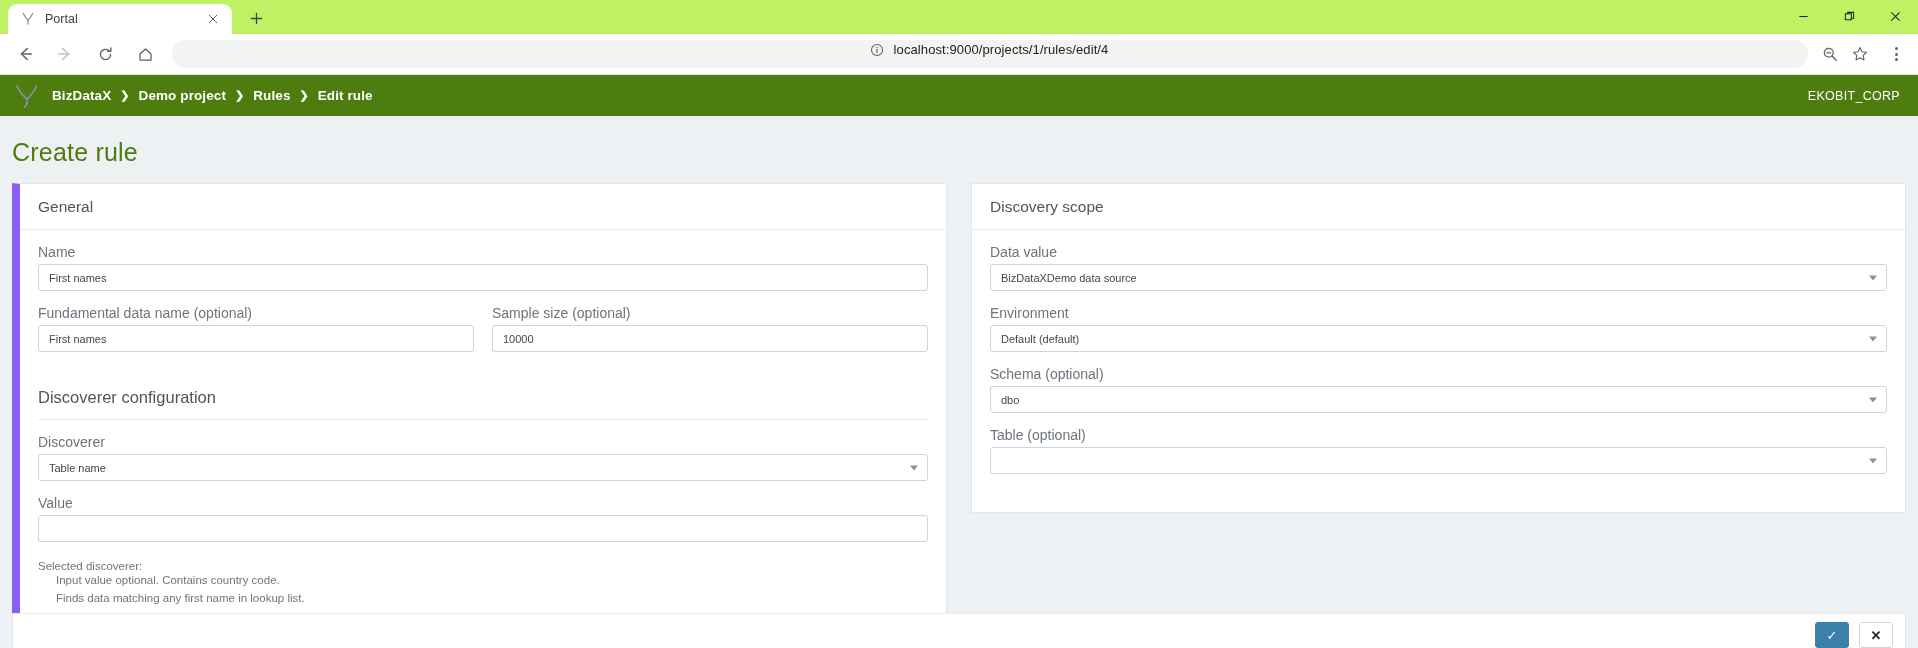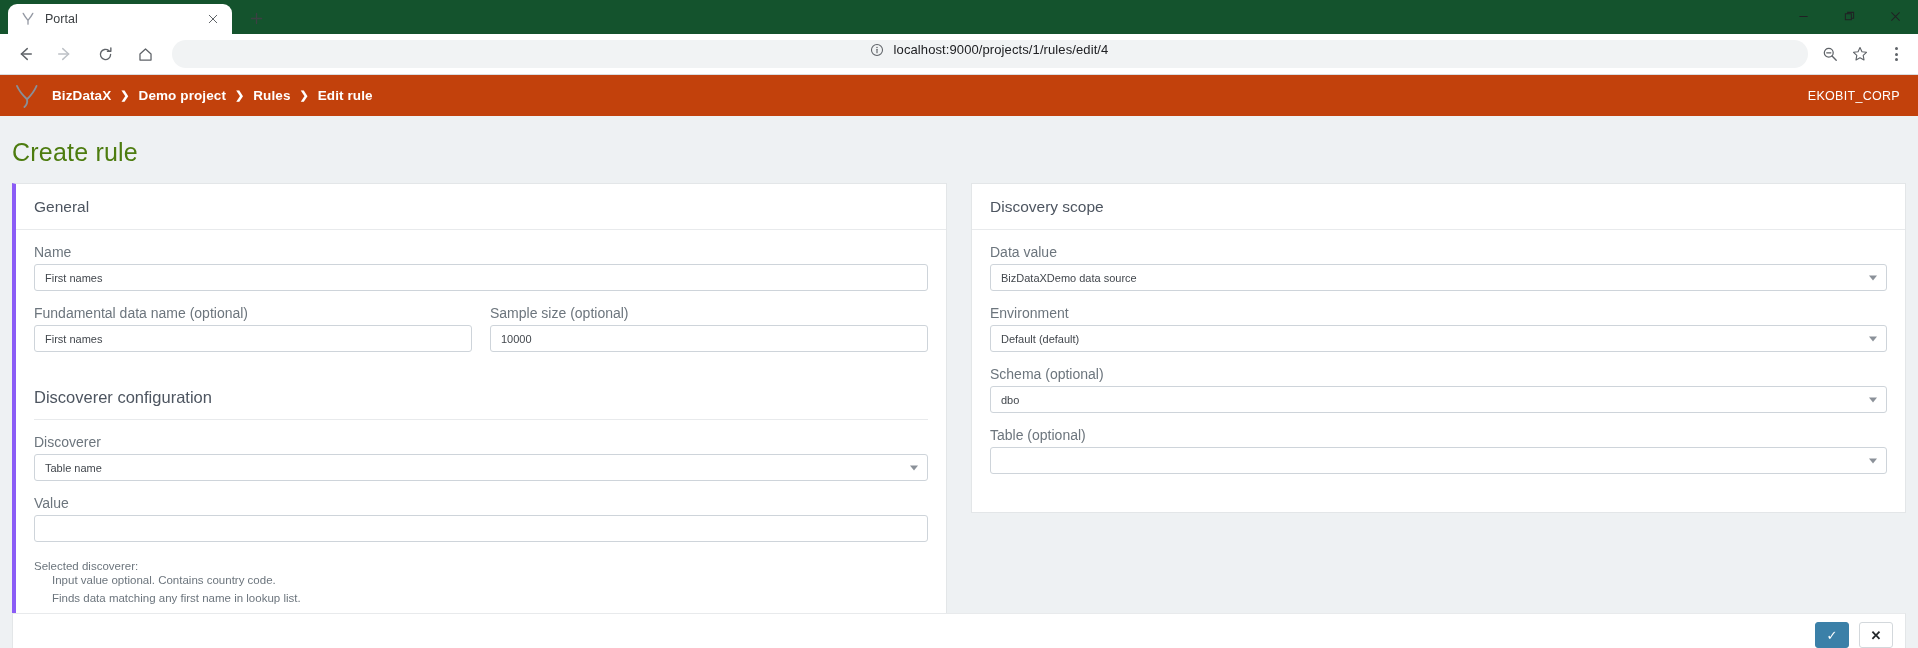--- a/index.html
+++ b/index.html
@@ -4,21 +4,21 @@
 <style>
   * { box-sizing: border-box; margin: 0; padding: 0; }
   html, body {
     width: 1918px; height: 648px;
     font-family: "Liberation Sans", sans-serif;
     background: #ffffff;
     overflow: hidden;
   }
 
   
-  .browser-chrome { width: 100%; background: #14532d; }
+  .browser-chrome { width: 100%; background: #bef264; }
   .tabstrip {
     height: 34px; display: flex; align-items: flex-end;
     padding-left: 8px; position: relative;
   }
   .tab {
     width: 224px; height: 30px; background: #ffffff;
     border-radius: 9px 9px 0 0;
     display: flex; align-items: center; gap: 9px;
     padding: 0 10px 0 12px; position: relative;
   }
@@ -70,21 +70,21 @@
   .kebab {
     width: 28px; height: 28px; margin-left: 6px;
     display: flex; flex-direction: column; align-items: center;
     justify-content: center; gap: 2.5px;
   }
   .kebab i { width: 3px; height: 3px; border-radius: 50%; background: #5f6368; display: block; }
   .chrome-bottom-line { height: 1px; background: #dadce0; }
 
   
   .app-header {
-    height: 41px; background: #c2410c;
+    height: 41px; background: #4d7c0f;
     display: flex; align-items: center;
     padding: 0 18px 0 10px;
   }
   .logo { width: 34px; height: 30px; flex: 0 0 34px; margin-right: 8px; }
   .breadcrumb { display: flex; align-items: center; gap: 9px; }
   .crumb {
     font-size: 13.5px; font-weight: bold; color: #ffffff;
     letter-spacing: .1px; white-space: nowrap;
   }
   .crumb-sep { font-size: 11px; color: #ffffff; font-weight: bold; }
@@ -98,21 +98,21 @@
     font-size: 25px; font-weight: 300; color: #4d7c0f;
     padding: 22px 0 16px 12px; letter-spacing: .2px;
   }
   .columns { display: flex; gap: 24px; padding: 0 12px; align-items: flex-start; }
   .col { flex: 1 1 0; min-width: 0; }
 
   .card {
     background: #ffffff; border: 1px solid #e3e6e8;
     min-height: 330px; position: relative;
   }
-  .card.accent { border-left: 4px solid #8b5cf6; }
+  .card.accent { border-left: 8px solid #8b5cf6; }
   .card-header {
     padding: 14px 18px 13px 18px; border-bottom: 1px solid #e8eaec;
   }
   .card-title { font-size: 15.5px; font-weight: 400; color: #4d5560; }
   .card-body { padding: 14px 18px 18px 18px; }
 
   .field { margin-bottom: 14px; }
   .field-label {
     font-size: 14px; color: #6c757d; margin-bottom: 4px; display: block;
   }

